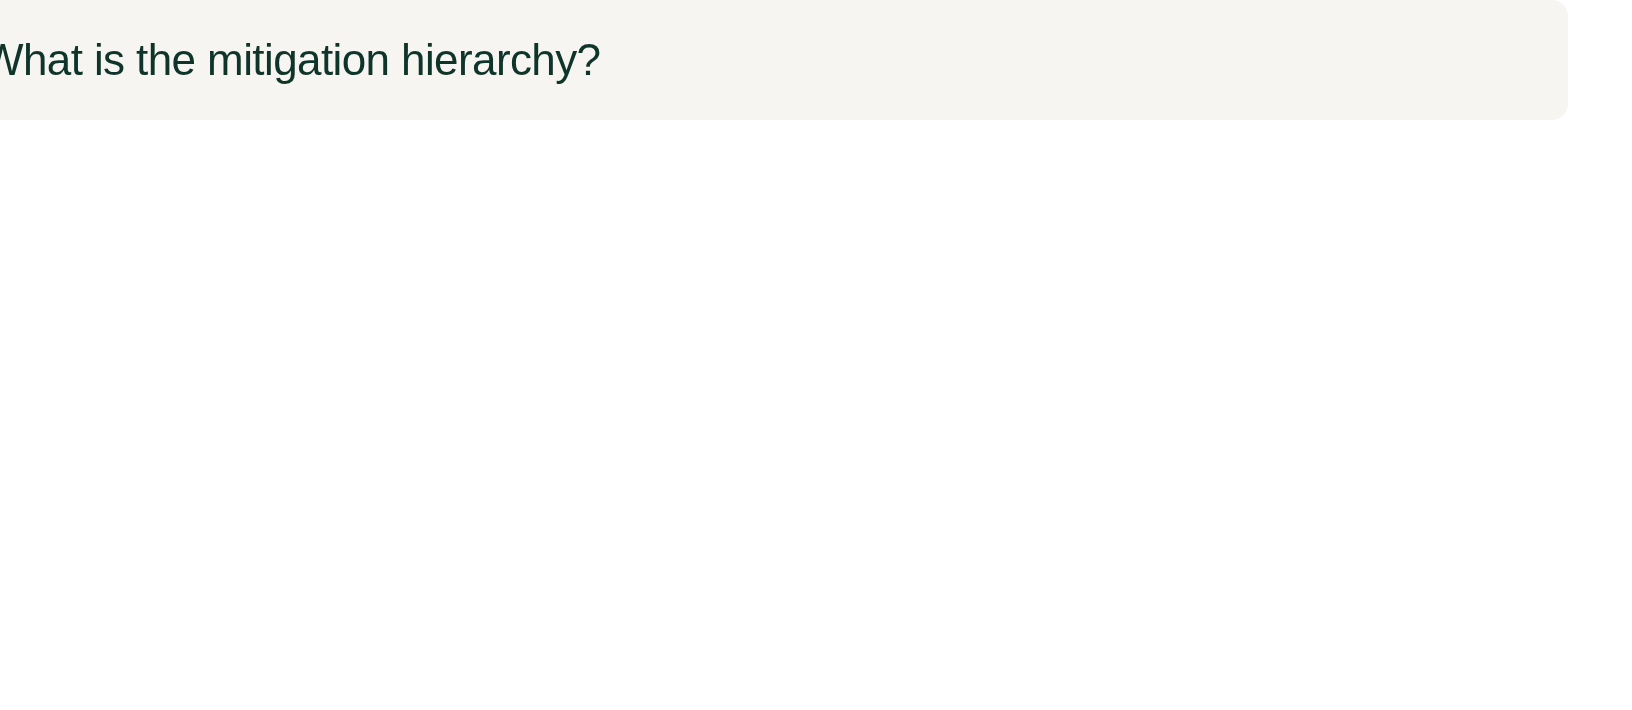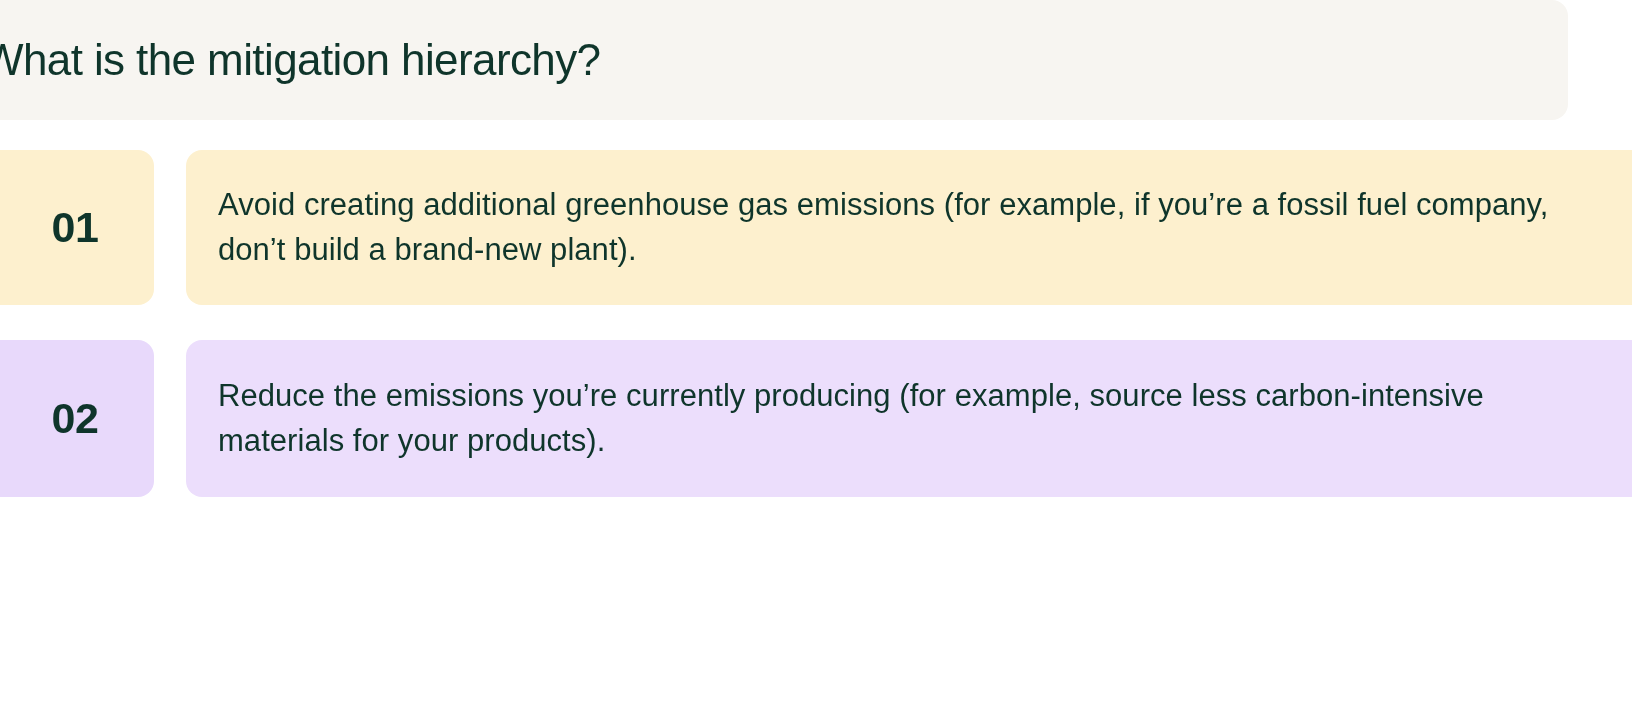--- a/index.html
+++ b/index.html
@@ -106,32 +106,16 @@
 </style>
 </head>
 <body>
 
 <div id="page">
 
   <div class="header-bar">
     <div class="header-title">What is the mitigation hierarchy?</div>
   </div>
 
-  <div class="row" id="row-1">
-    <div class="row-badge">
-      <span class="row-badge-label">01</span>
-    </div>
-    <div class="row-panel">
-      <div class="row-text">Avoid creating additional greenhouse gas emissions (for example, if you’re a fossil fuel company, don’t build a brand-new plant).</div>
-    </div>
-  </div>
 
-  <div class="row" id="row-2">
-    <div class="row-badge">
-      <span class="row-badge-label">02</span>
-    </div>
-    <div class="row-panel">
-      <div class="row-text">Reduce the emissions you’re currently producing (for example, source less carbon-intensive materials for your products).</div>
-    </div>
-  </div>
 
 
 </div>
 
 </body></html>

